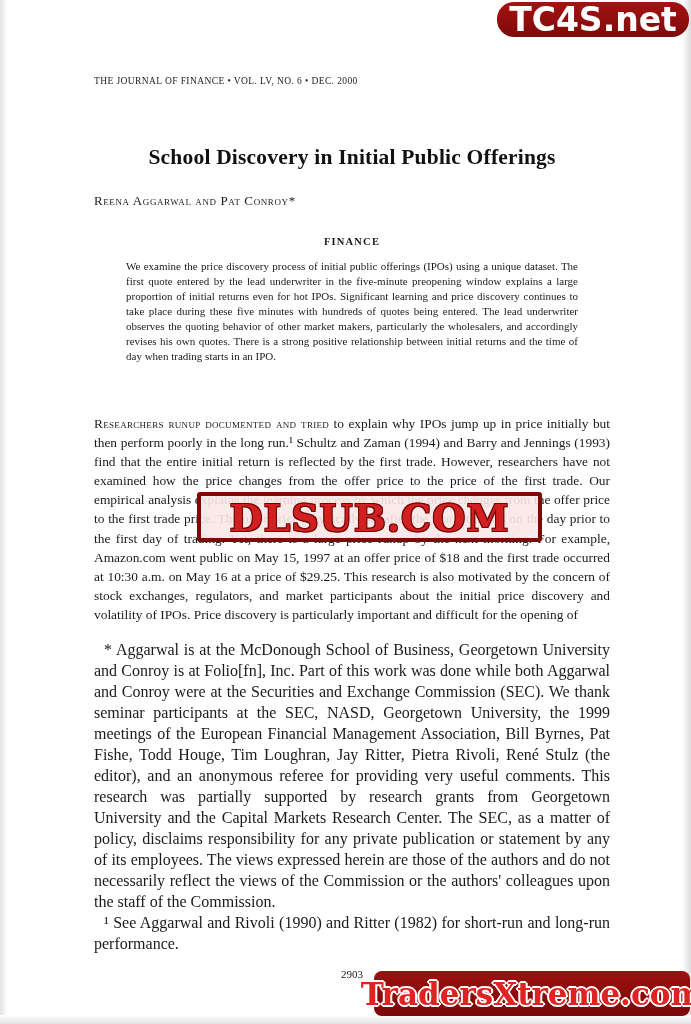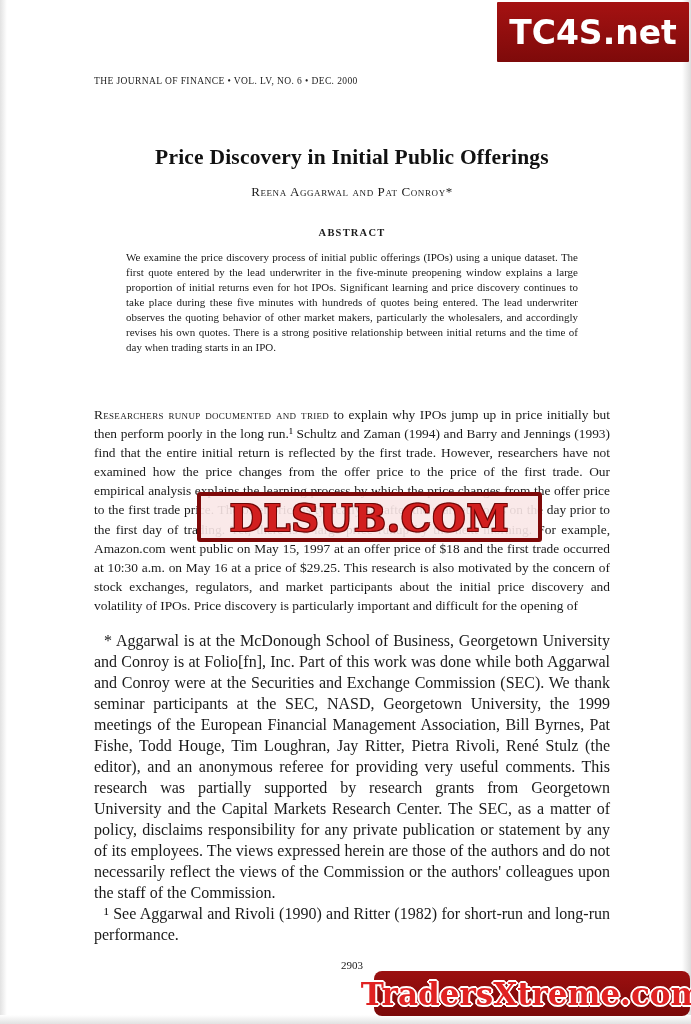--- a/index.html
+++ b/index.html
@@ -27,21 +27,21 @@
   }
 
   .title {
     margin: 58px 0 0 0;
     text-align: center;
     font-size: 21.5px; font-weight: bold; line-height: 1.3; letter-spacing: 0.2px;
     color: #111;
   }
 
   .authors {
-    margin-top: 12px; text-align: center;
+    margin-top: 21px; 
     font-size: 13px; font-variant: small-caps; letter-spacing: 0.6px;
   }
 
   .abstract-heading {
     margin-top: 27px; text-align: center;
     font-size: 10.5px; font-weight: bold; letter-spacing: 1.2px;
   }
 
   .abstract {
     width: 452px; margin: 12px auto 0 auto;
@@ -57,23 +57,23 @@
   .footnote {
     margin: 0; font-size: 16px; line-height: 1.31;
     text-align: justify; text-indent: 10px;
   }
   .footnote.first { margin-top: 16px; }
 
   .page-number { margin-top: 13px; text-align: center; font-size: 11px; }
 
   
   .wm-top {
-    position: absolute; top: 2px; right: 2px; width: 192px; height: 60px;
+    position: absolute; top: 2px; right: 2px; width: 192px; height: 35px;
     background: linear-gradient(180deg, #a51212, #7e0a0a);
-    border-radius: 1px; display: flex; align-items: center; justify-content: center;
+    border-radius: 17px; display: flex; align-items: center; justify-content: center;
     z-index: 6;
   }
   .wm-top span {
     font-family: "DejaVu Sans", "Liberation Sans", sans-serif;
     font-weight: bold; font-size: 33px; color: #ffffff;
   }
 
   .wm-mid {
     position: absolute; top: 492px; left: 197px; width: 345px; height: 50px;
     border: 4px solid #7e0909; border-radius: 3px;
@@ -107,26 +107,26 @@
 
   <div class="edge edge-left"></div>
   <div class="edge edge-right"></div>
   <div class="edge edge-bottom"></div>
 
   <div class="content">
 
     <div class="journal-header">THE JOURNAL OF FINANCE • VOL. LV, NO. 6 • DEC. 2000</div>
 
     <h1 class="title">
-      <span>Price Discovery in Initial Public Offerings</span><br>
+      <span>School Discovery in Initial Public Offerings</span><br>
     </h1>
 
     <div class="authors">Reena Aggarwal and Pat Conroy*</div>
 
-    <div class="abstract-heading">ABSTRACT</div>
+    <div class="abstract-heading">FINANCE</div>
 
     <p class="abstract">We examine the price discovery process of initial public offerings (IPOs) using a unique dataset. The first quote entered by the lead underwriter in the five-minute preopening window explains a large proportion of initial returns even for hot IPOs. Significant learning and price discovery continues to take place during these five minutes with hundreds of quotes being entered. The lead underwriter observes the quoting behavior of other market makers, particularly the wholesalers, and accordingly revises his own quotes. There is a strong positive relationship between initial returns and the time of day when trading starts in an IPO.</p>
 
     <p class="body-paragraph">
       <span class="lead-in">Researchers runup documented and tried</span>
       <span>to explain why IPOs jump up in price initially but then perform poorly in the long run.¹ Schultz and Zaman (1994) and Barry and Jennings (1993) find that the entire initial return is reflected by the first trade. However, researchers have not examined how the price changes from the offer price to the price of the first trade. Our empirical analysis explains the learning process by which the price changes from the offer price to the first trade price. The offer price is typically set after the market closes on the day prior to the first day of trading. Yet, there is a large price runup by the next morning. For example, Amazon.com went public on May 15, 1997 at an offer price of $18 and the first trade occurred at 10:30 a.m. on May 16 at a price of $29.25. This research is also motivated by the concern of stock exchanges, regulators, and market participants about the initial price discovery and volatility of IPOs. Price discovery is particularly important and difficult for the opening of</span>
     </p>
 
     <p class="footnote first">* Aggarwal is at the McDonough School of Business, Georgetown University and Conroy is at Folio[fn], Inc. Part of this work was done while both Aggarwal and Conroy were at the Securities and Exchange Commission (SEC). We thank seminar participants at the SEC, NASD, Georgetown University, the 1999 meetings of the European Financial Management Association, Bill Byrnes, Pat Fishe, Todd Houge, Tim Loughran, Jay Ritter, Pietra Rivoli, René Stulz (the editor), and an anonymous referee for providing very useful comments. This research was partially supported by research grants from Georgetown University and the Capital Markets Research Center. The SEC, as a matter of policy, disclaims responsibility for any private publication or statement by any of its employees. The views expressed herein are those of the authors and do not necessarily reflect the views of the Commission or the authors' colleagues upon the staff of the Commission.</p>
 

